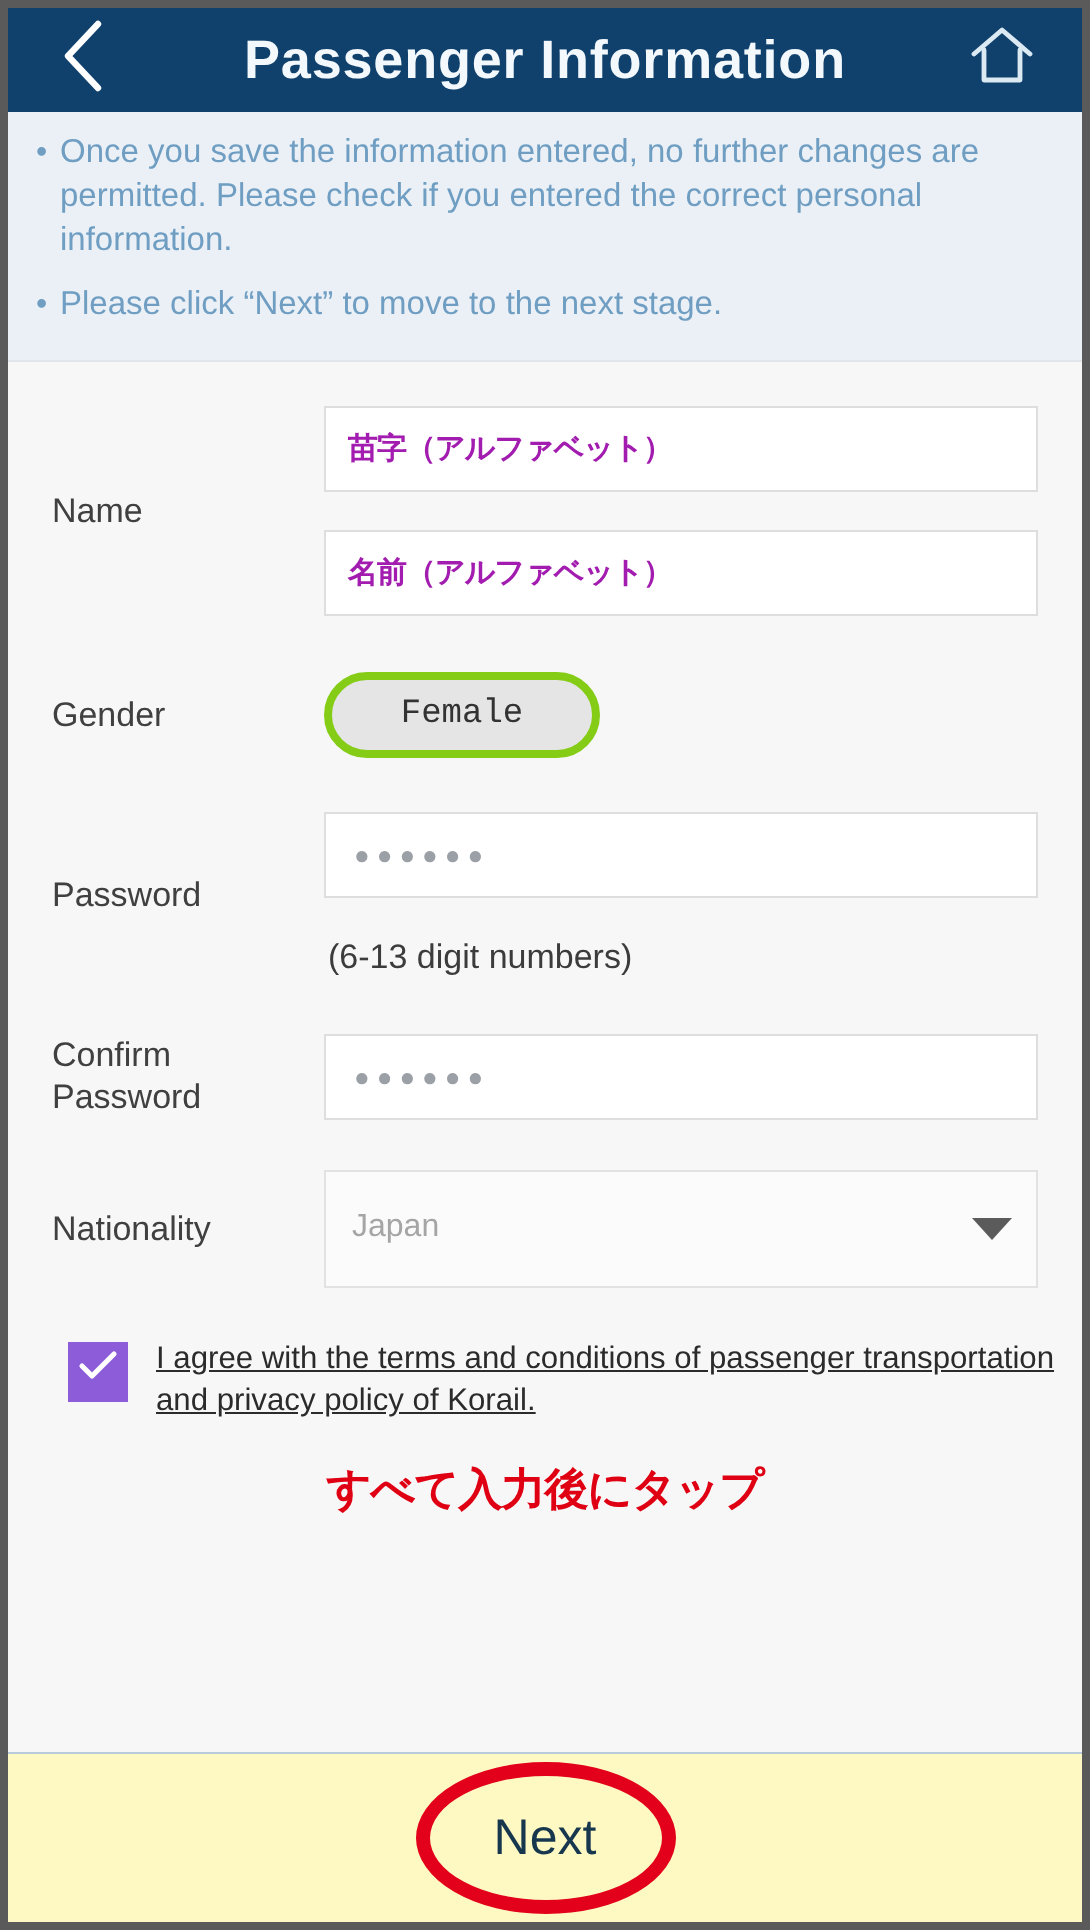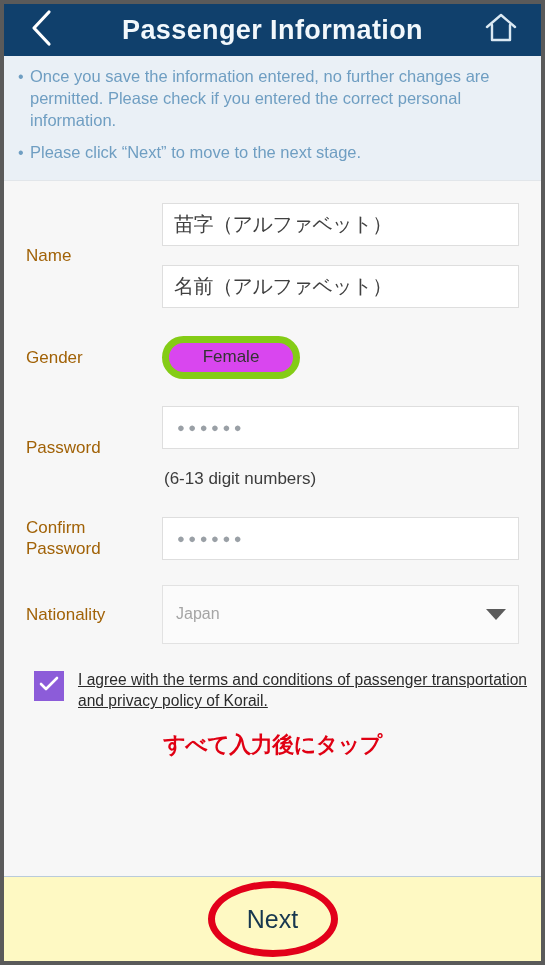--- a/index.html
+++ b/index.html
@@ -92,40 +92,40 @@
     background: #f7f7f7;
     padding: 0;
   }
   .row {
     display: flex;
     align-items: center;
     padding: 0 22px 0 22px;
   }
   .label {
     flex: 0 0 136px;
-    color: #a16207;
+    color: #404040;
     font-size: 17px;
     line-height: 1.25;
   }
   .field-col {
     flex: 1 1 auto;
   }
   .input-box {
     background: #ffffff;
     border: 1px solid #dedede;
     height: 43px;
     display: flex;
     align-items: center;
     padding: 0 11px;
     box-sizing: border-box;
   }
   .jp-value {
-    color: #404040;
-    font-size: 20px;
-    font-weight: normal;
+    color: #a21caf;
+    font-size: 15px;
+    font-weight: bold;
     font-family: "DejaVu Sans", "Liberation Sans", sans-serif;
     letter-spacing: -0.5px;
   }
   .dots {
     color: #9aa0a6;
     font-size: 13px;
     letter-spacing: 3.5px;
     padding-left: 3px;
   }
   .hint {
@@ -146,23 +146,24 @@
     font-size: 17px;
     box-sizing: border-box;
     cursor: pointer;
   }
   .pill.on {
     background: #63a9d4;
     color: #ffffff;
     border: 1px solid #63a9d4;
   }
   .pill.off {
-    background: #d946ef;
+    background: #e5e5e5;
     color: #333333;
-    border: 7px solid #84cc16;
+    border: 4px solid #84cc16;
+    font-family: Liberation Mono, monospace;
   }
 
   
   .select-box {
     background: #fbfbfb;
     border: 1px solid #e2e2e2;
     height: 59px;
     display: flex;
     align-items: center;
     justify-content: space-between;

